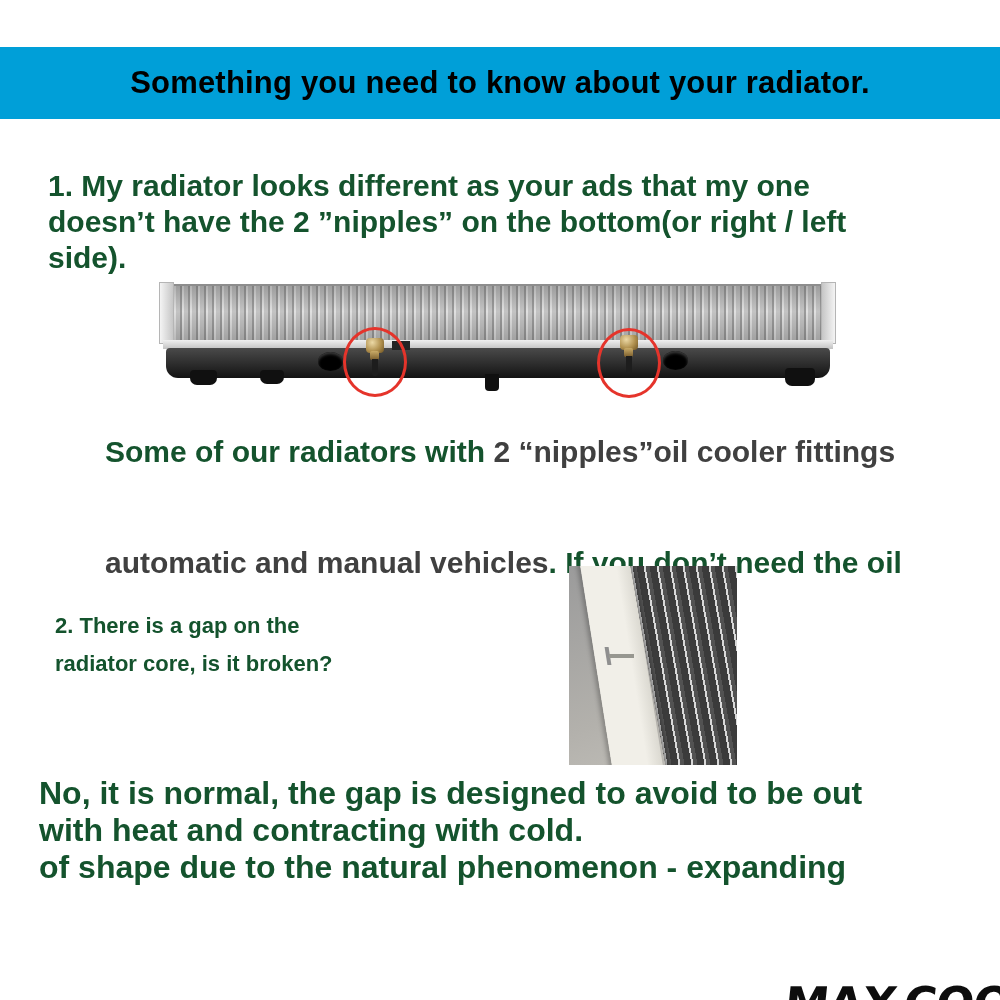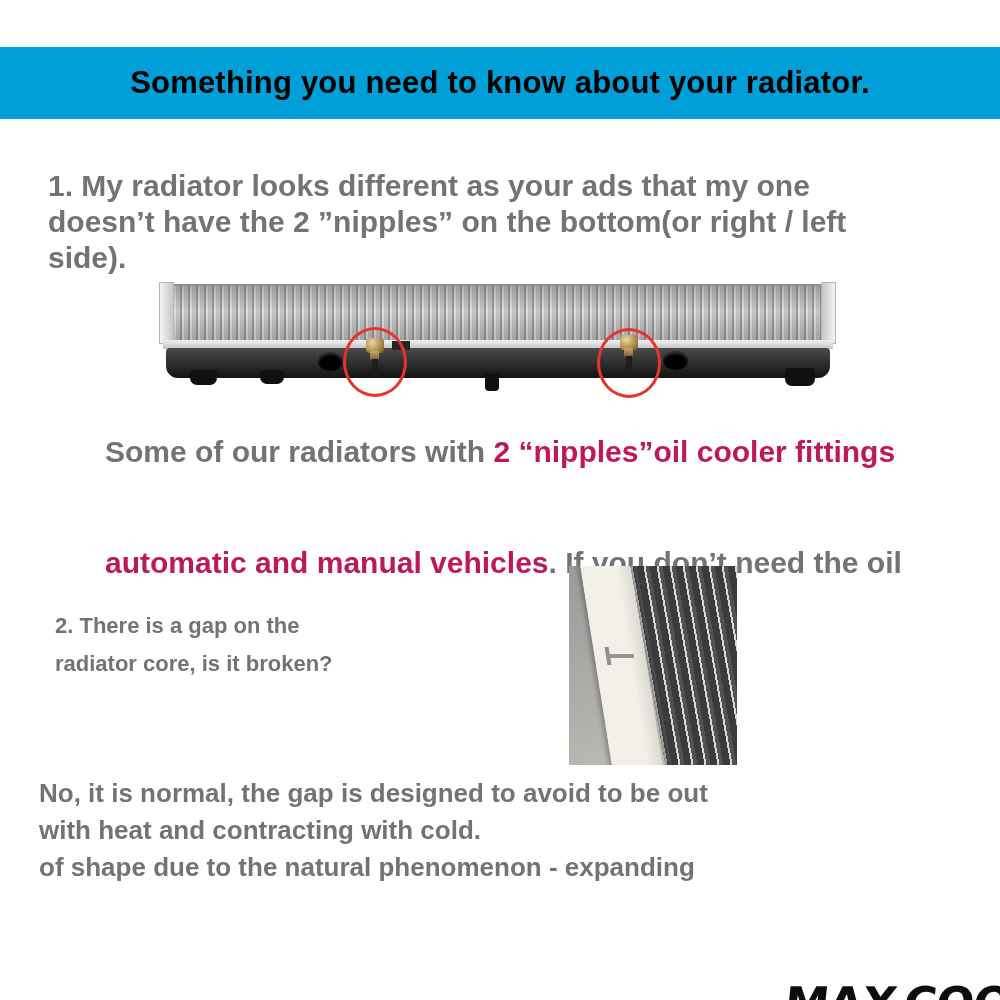--- a/index.html
+++ b/index.html
@@ -16,23 +16,23 @@
   }
   .banner-title {
     color:#000000; font-size:31px; font-weight:bold; letter-spacing:.2px; white-space:pre;
   }
   
   .textblock { position:absolute; font-weight:600; }
   .textblock .line { white-space:pre; }
   .q1 { left:48px; top:168px; font-size:30px; line-height:36px; }
   .a1 { left:55px; top:396px; font-size:30px; line-height:37px; }
   .q2 { left:55px; top:607px; font-size:22px; line-height:38px; }
-  .a2 { left:39px; top:775px; font-size:26px; line-height:37px; }
-  .blue { color:#be185d; }
-  .dark { color:#737373; }
+  .a2 { left:39px; top:775px; font-size:32px; line-height:37px; }
+  .blue { color:#404040; }
+  .dark { color:#14532d; }
   
   .photo1 { position:absolute; left:160px; top:281px; width:676px; height:115px; }
   .p1-core {
     position:absolute; left:12px; top:3px; right:15px; height:56px;
     background:
       linear-gradient(to bottom, rgba(70,70,70,.30), rgba(255,255,255,0) 45%, rgba(0,0,0,.18)),
       repeating-linear-gradient(to right, #9a9a9a 0 2px, #e0e0e0 2px 4px, #c3c3c3 4px 8px);
     border-top:2px solid #8d8d8d;
   }
   .p1-cap { position:absolute; top:1px; width:13px; height:60px;

